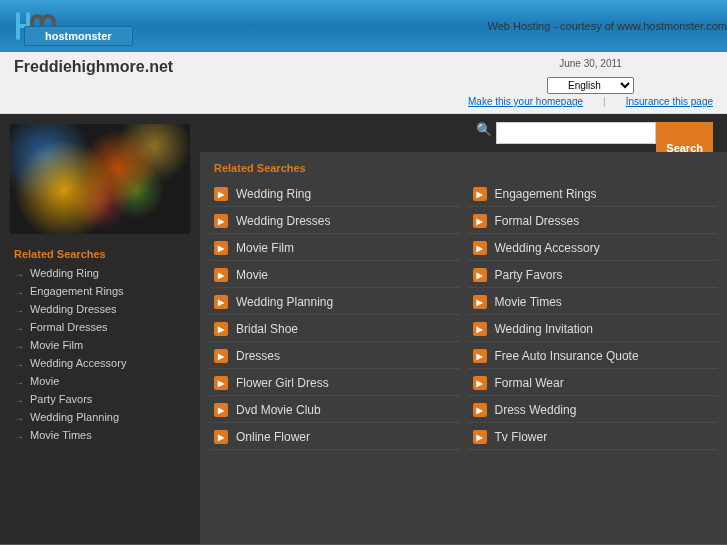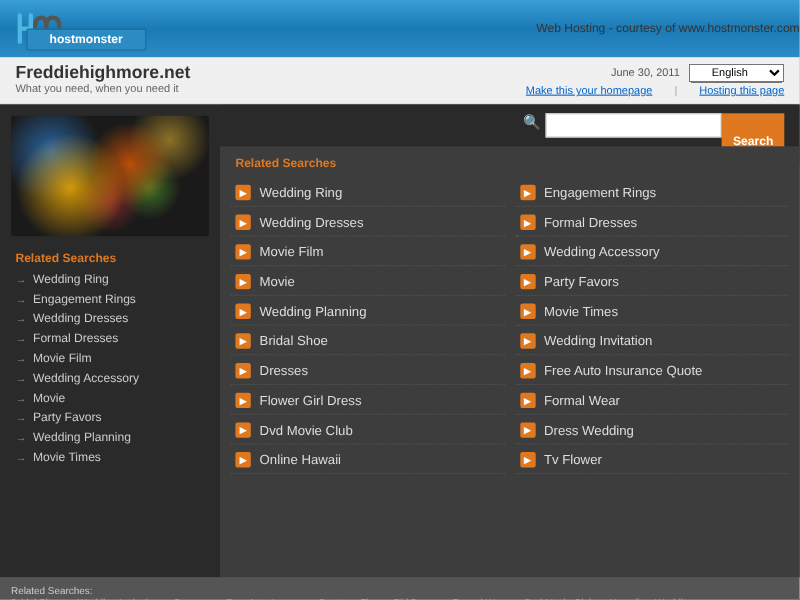--- a/index.html
+++ b/index.html
@@ -249,33 +249,32 @@
       <path d="M22,18 Q22,10 28,10 Q32,10 32,18 L32,32 M32,18 Q32,10 38,10 Q44,10 44,18 L44,32" stroke="#555" stroke-width="4" fill="none" stroke-linecap="round"></path>
     </svg>
   </div>
   <div id="hostmonster-badge">hostmonster</div>
   <div id="hosting-text">Web Hosting - courtesy of www.hostmonster.com</div>
 </div>
 
 <div id="site-header">
   <div id="site-title-area">
     <div id="site-title">Freddiehighmore.net</div>
-    <div id="site-subtitle">What you need, when you need it</div>
   </div>
   <div id="site-date-area">
-    <div style="display:flex;align-items:center;gap:8px;justify-content:flex-end;">
+    <div style="display:flex;align-items:center;gap:8px;justify-content:flex-end;flex-direction:column;">
       <span>June 30, 2011</span>
       <select id="lang-select">
         <option>English</option>
       </select>
     </div>
     <div id="site-actions">
       <span class="site-action-link">Make this your homepage</span>
       <span style="color:#aaa">|</span>
-      <span class="site-action-link">Hosting this page</span>
+      <span class="site-action-link">Insurance this page</span>
     </div>
   </div>
 </div>
 
 <div id="main-content">
 
   <div id="left-sidebar">
     <div id="sidebar-image"></div>
     <div id="sidebar-related-title">Related Searches</div>
     <div id="sidebar-items">
@@ -437,21 +436,21 @@
           <div class="search-result-item">
             <div class="search-result-icon">
               <span>▶</span>
             </div>
             <span class="search-result-text">Dress Wedding</span>
           </div>
           <div class="search-result-item">
             <div class="search-result-icon">
               <span>▶</span>
             </div>
-            <span class="search-result-text">Online Hawaii</span>
+            <span class="search-result-text">Online Flower</span>
           </div>
           <div class="search-result-item">
             <div class="search-result-icon">
               <span>▶</span>
             </div>
             <span class="search-result-text">Tv Flower</span>
           </div>
         </div>
     </div>
   </div>

